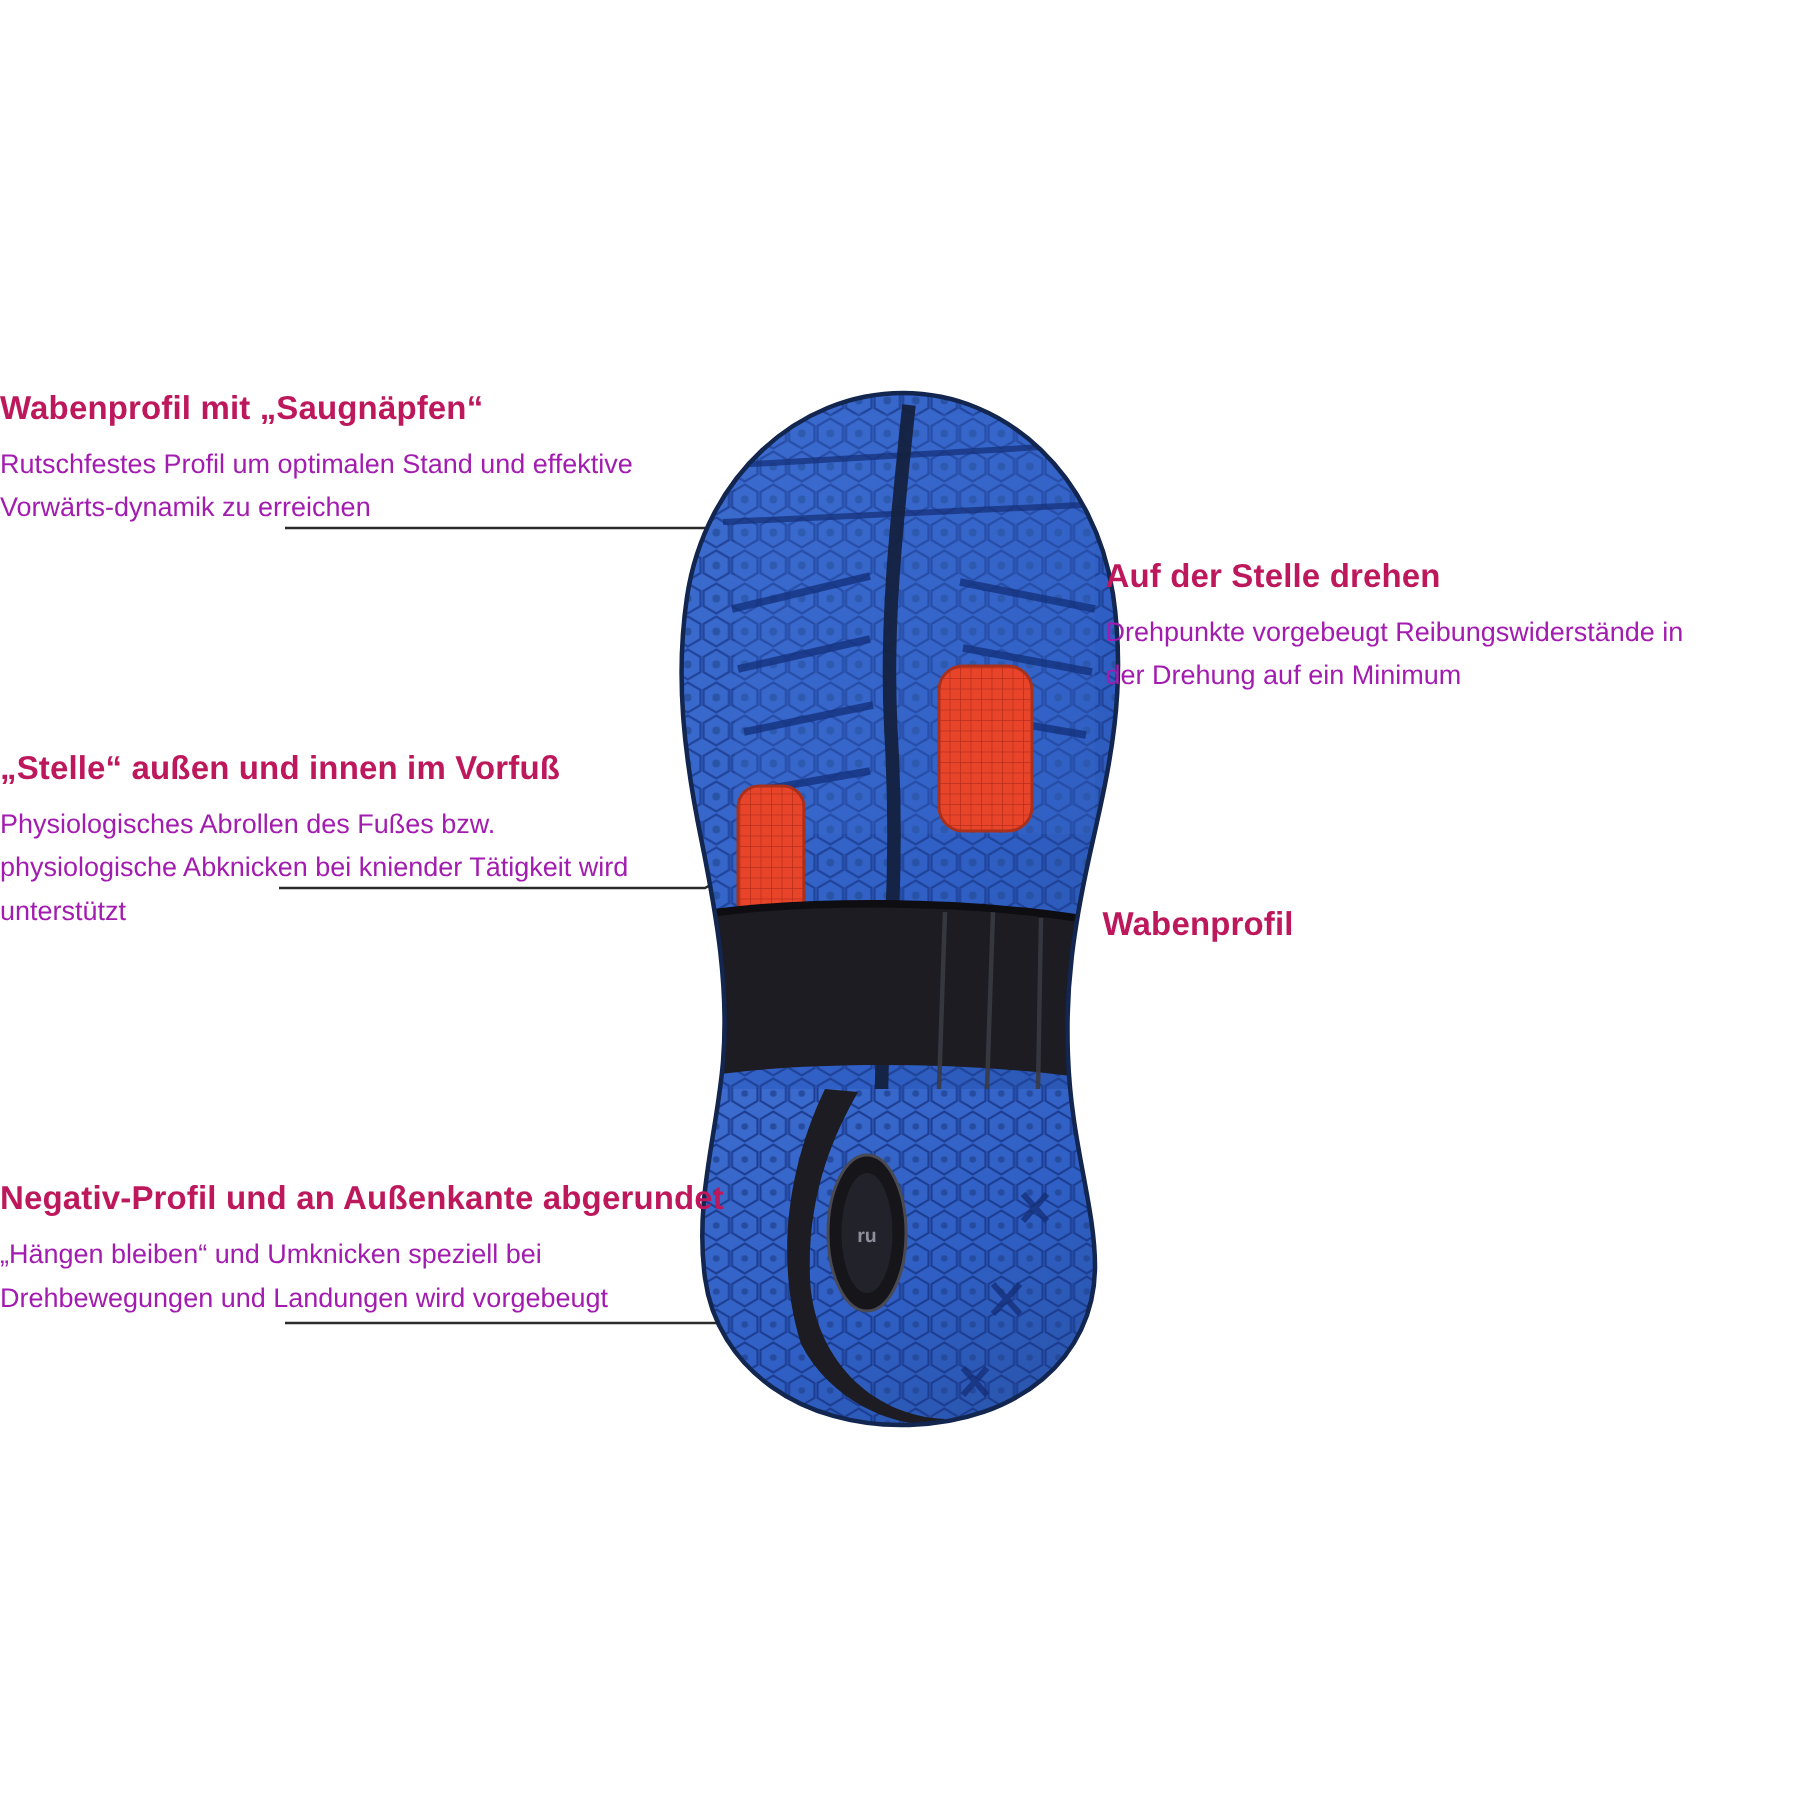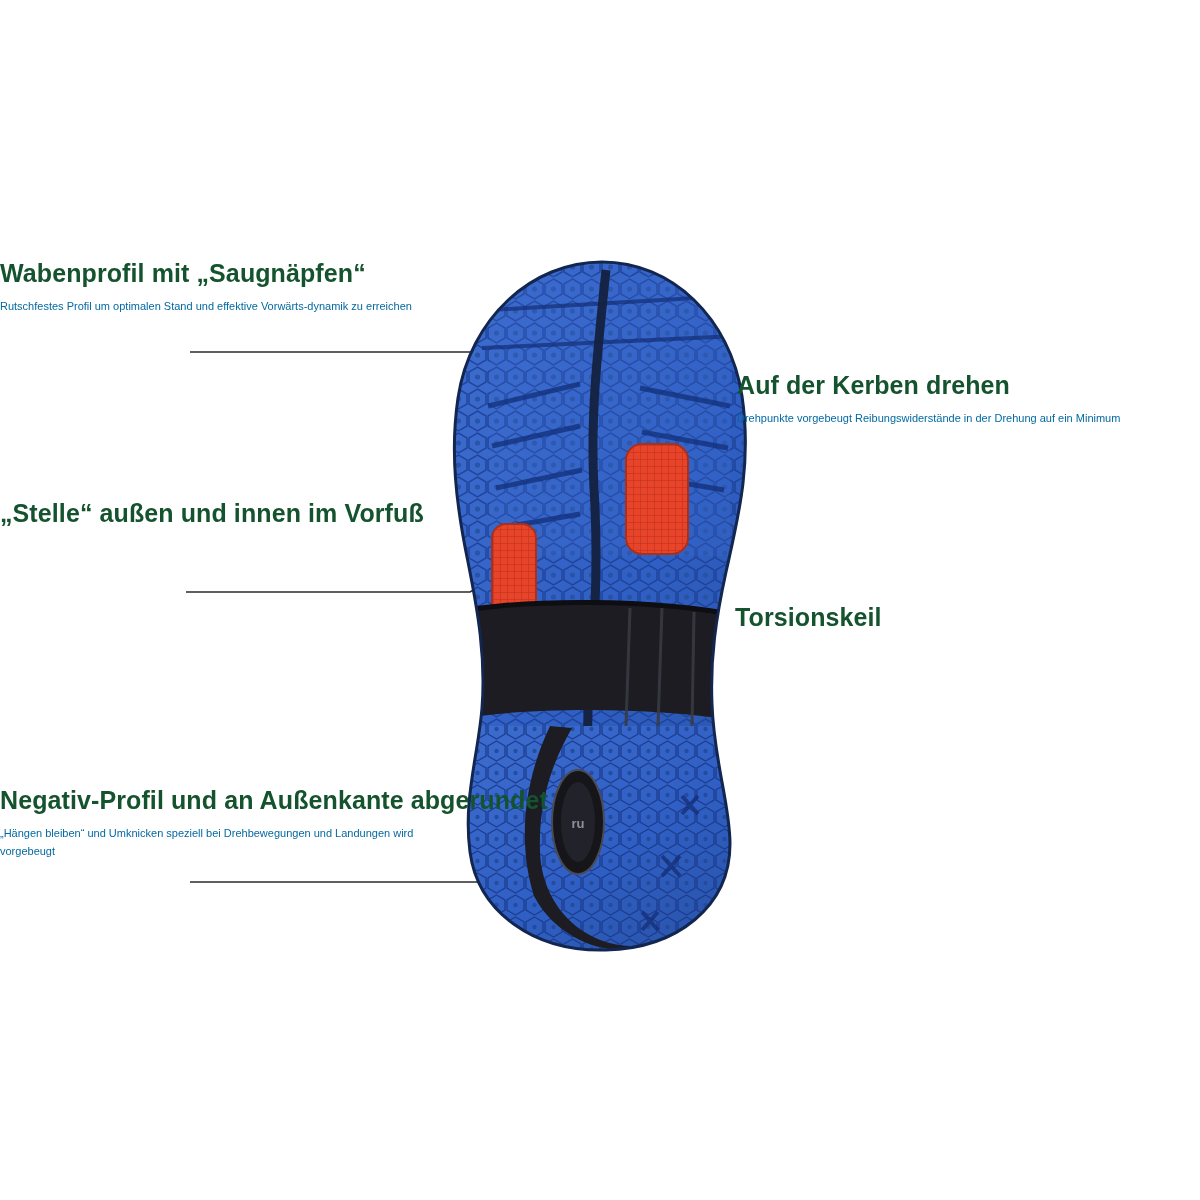--- a/index.html
+++ b/index.html
@@ -19,32 +19,32 @@
   .stage {
     position: absolute;
     inset: 0;
   }
 
   
   .callout {
     position: absolute;
   }
   .callout .title {
-    font-size: 25px;
+    font-size: 22px;
     font-weight: bold;
     letter-spacing: 0.1px;
-    color: #14532d;
+    color: #be185d;
     line-height: 1.25;
     margin: 0 0 9px 0;
     white-space: nowrap;
   }
   .callout .body {
-    font-size: 11px;
+    font-size: 18px;
     font-weight: normal;
-    color: #0369a1;
+    color: #a21caf;
     line-height: 1.62;
     margin: 0;
   }
 
   #c-waben  { left: 0px;   top: 258px; width: 470px; }
   #c-kerben { left: 0px;   top: 498px; width: 430px; }
   #c-negativ{ left: 0px;   top: 785px; width: 470px; }
   #c-drehen { left: 737px; top: 370px; width: 400px; }
   #c-torsion{ left: 735px; top: 602px; width: 450px; }
 
@@ -188,29 +188,30 @@
     </svg>
   </div>
 
   <div class="callout" id="c-waben">
     <p class="title">Wabenprofil mit „Saugnäpfen“</p>
     <p class="body">Rutschfestes Profil um optimalen Stand und effektive Vorwärts-dynamik zu erreichen</p>
   </div>
 
   <div class="callout" id="c-kerben">
     <p class="title">„Stelle“ außen und innen im Vorfuß</p>
+    <p class="body">Physiologisches Abrollen des Fußes bzw. physiologische Abknicken bei kniender Tätigkeit wird unterstützt</p>
   </div>
 
   <div class="callout" id="c-negativ">
     <p class="title">Negativ-Profil und an Außenkante abgerundet</p>
     <p class="body">„Hängen bleiben“ und Umknicken speziell bei Drehbewegungen und Landungen wird vorgebeugt</p>
   </div>
 
   <div class="callout" id="c-drehen">
-    <p class="title">Auf der Kerben drehen</p>
+    <p class="title">Auf der Stelle drehen</p>
     <p class="body">Drehpunkte vorgebeugt Reibungswiderstände in der Drehung auf ein Minimum</p>
   </div>
 
   <div class="callout" id="c-torsion">
-    <p class="title">Torsionskeil</p>
+    <p class="title">Wabenprofil</p>
   </div>
 
 </div>
 
 </body></html>

